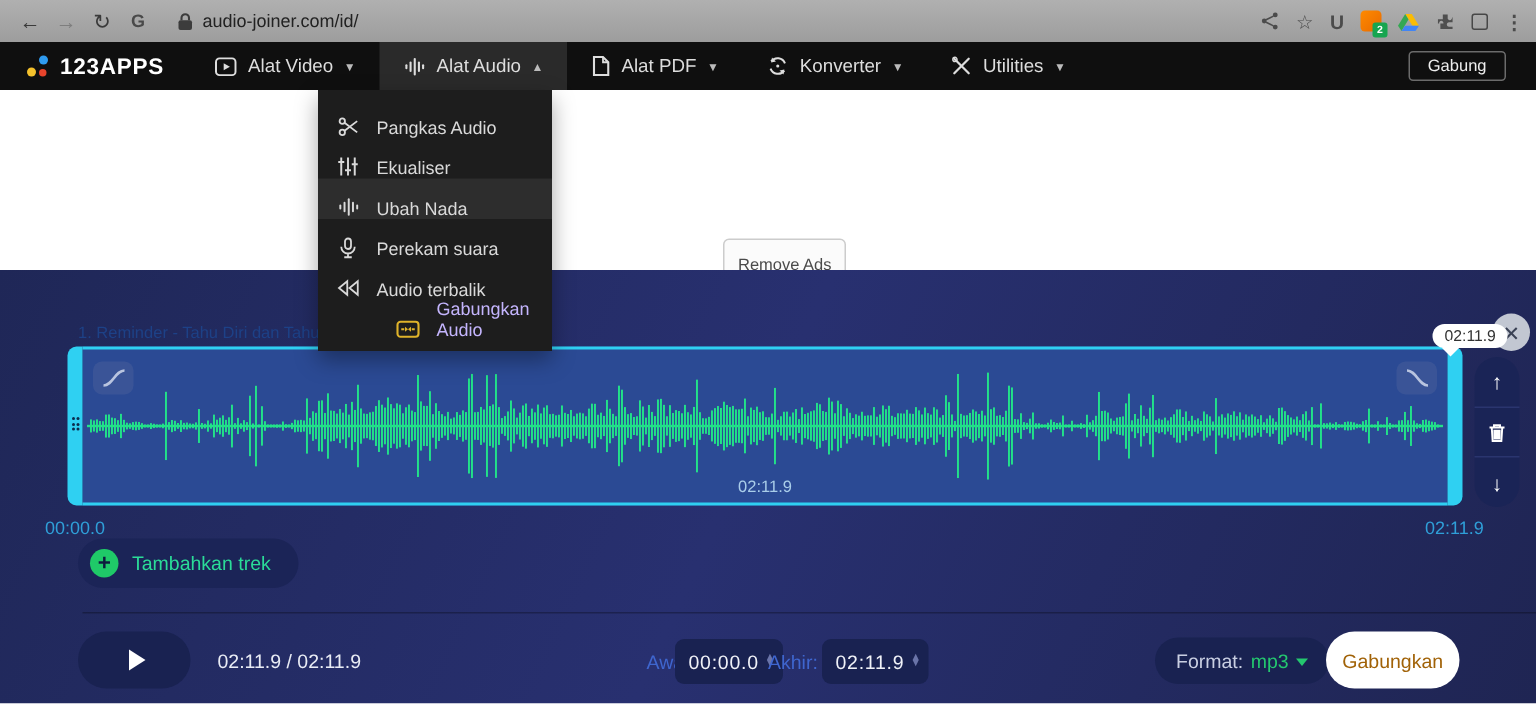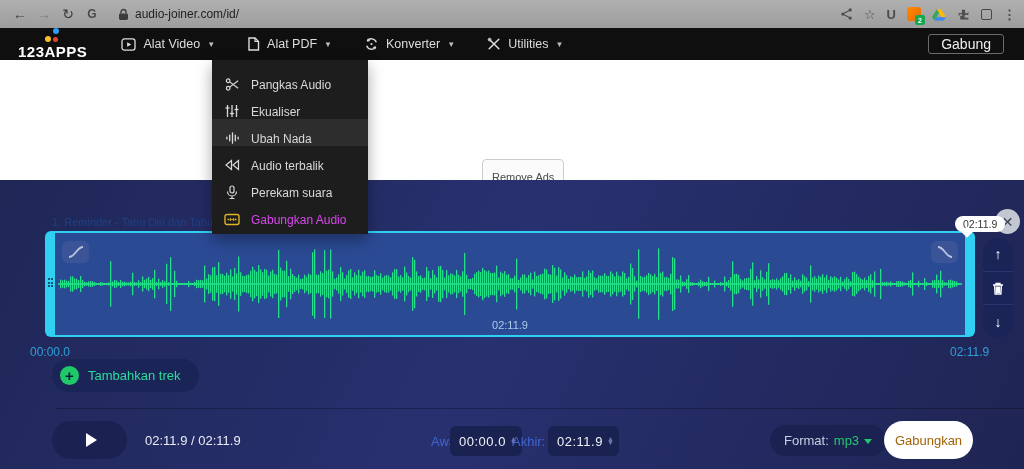--- a/index.html
+++ b/index.html
@@ -18,36 +18,36 @@
   .chrome-right .ico { font-size:13px; color:#4b4b4b; line-height:1; position:relative; }
   .u-ico { color:#e05d00; font-weight:bold; font-size:13px; }
   .ext-ico { width:14px; height:14px; background:linear-gradient(135deg,#ff8a00,#e86a00); border-radius:3px; position:relative; }
   .ext-ico .badge { position:absolute; right:-4px; bottom:-4px; width:10px; height:10px; background:#17a550; border-radius:2px;
                     color:#fff; font-size:7px; font-weight:bold; display:flex; align-items:center; justify-content:center; }
   .sq-ico { width:11px; height:11px; border:1.6px solid #474747; border-radius:2px; }
 
   
   .navbar { position:absolute; left:0; top:28px; width:1024px; height:32px; background:#0f0f0f;
             display:flex; align-items:stretch; color:#e8e8e8; }
-  .logo { display:flex; align-items:center; gap:7px; padding:0 18px 0 18px;flex-direction:column; }
+  .logo { display:flex; align-items:center; gap:7px; padding:0 18px 0 18px; }
   .logo-dots { position:relative; width:15px; height:15px; }
   .logo-dots i { position:absolute; border-radius:50%; }
   .logo-text { font-weight:bold; font-size:15px; letter-spacing:.5px; color:#fff; }
   .nav-item { display:flex; align-items:center; gap:7px; padding:0 16px; font-size:12.5px; color:#ddd; cursor:pointer; }
   .nav-item.active { background:#2a2a2a; }
   .caret { font-size:8px; color:#bbb; }
   .gabung-btn { position:absolute; right:20px; top:6px; height:20px; padding:0 12px; border:1px solid #6b6b6b;
-                border-radius:3px; color:#eee; font-size:14px; display:flex; align-items:center; background:transparent; cursor:pointer; }
+                border-radius:3px; color:#eee; font-size:11px; display:flex; align-items:center; background:transparent; cursor:pointer; }
 
   
   .menu { position:absolute; left:212px; top:60px; width:156px; background:#1d1d1d; z-index:40;
           padding:5px 0 7px 0; box-shadow:0 6px 14px rgba(0,0,0,.35); }
   .menu-item { height:27px; display:flex; align-items:flex-end; gap:11px; padding:0 12px; font-size:12px; color:#d9d9d9; cursor:pointer; }
   .menu-item.highlighted { background:#2d2d2d; }
-  .menu-item.gold { color:#d946ef; }
+  .menu-item.gold { color:#c4b5fd;margin-left:40px; }
   .mi-icon { width:16px; height:16px; flex:0 0 16px; display:flex; align-items:center; justify-content:center; }
 
   
   .panel { position:absolute; left:0; top:180px; width:1024px; height:289px;
            background:linear-gradient(115deg,#1f2757 0%, #283070 48%, #1f2553 100%); }
   .track-title { position:absolute; left:52px; top:36px; font-size:11px; color:#1d4187; }
   .wavebox { position:absolute; left:45px; top:51px; width:930px; height:106px; }
   .handle { position:absolute; top:0; width:10px; height:106px; background:#2fd0f2; cursor:ew-resize; }
   .handle.left { left:0; border-radius:6px 0 0 6px; }
   .handle.right { right:0; border-radius:0 6px 6px 0; }
@@ -148,20 +148,33 @@
     </span>
     <span class="logo-text">123APPS</span>
   </div>
   <div class="nav-item">
     <svg width="15" height="13" viewBox="0 0 16 14">
       <rect x="1" y="1" width="14" height="12" rx="2.5" fill="none" stroke="#ddd" stroke-width="1.4"></rect>
       <polygon points="6.5,4.5 11,7 6.5,9.5" fill="#ddd"></polygon>
     </svg>
     <span>Alat Video</span>
     <span class="caret">▼</span>
+  </div>
+  <div class="nav-item active">
+    <svg width="15" height="13" viewBox="0 0 16 14">
+      <g stroke="#ddd" stroke-width="1.5" stroke-linecap="round">
+        <line x1="2" y1="6" x2="2" y2="8"></line>
+          <line x1="5" y1="4" x2="5" y2="10"></line>
+          <line x1="8" y1="1.5" x2="8" y2="12.5"></line>
+        <line x1="11" y1="4" x2="11" y2="10"></line>
+          <line x1="14" y1="6" x2="14" y2="8"></line>
+      </g>
+    </svg>
+    <span>Alat Audio</span>
+    <span class="caret">▲</span>
   </div>
   <div class="nav-item">
     <svg width="13" height="14" viewBox="0 0 13 14">
       <path d="M2 1h6l3.5 3.5V13H2z" fill="none" stroke="#ddd" stroke-width="1.4"></path>
       <path d="M8 1v3.5h3.5" fill="none" stroke="#ddd" stroke-width="1.2"></path>
     </svg>
     <span>Alat PDF</span>
     <span class="caret">▼</span>
   </div>
   <div class="nav-item">
@@ -761,34 +774,34 @@
             <line x1="8" y1="1.5" x2="8" y2="12.5"></line>
             <line x1="11" y1="4" x2="11" y2="10"></line>
             <line x1="14" y1="6" x2="14" y2="8"></line>
           </g>
         </svg>
     </span>
     <span>Ubah Nada</span>
   </div>
   <div class="menu-item">
     <span class="mi-icon">
-      <svg width="16" height="12" viewBox="0 0 16 12">
-          <path d="M7.5 1.5L2 6l5.5 4.5zM14.5 1.5L9 6l5.5 4.5z" fill="none" stroke="#d9d9d9" stroke-width="1.2"></path>
-        </svg>
-    </span>
-    <span>Audio terbalik</span>
-  </div>
-  <div class="menu-item">
-    <span class="mi-icon">
       <svg width="12" height="15" viewBox="0 0 12 15">
           <rect x="4" y="1" width="4" height="7" rx="2" fill="none" stroke="#d9d9d9" stroke-width="1.2"></rect>
           <path d="M1.5 6.5a4.5 4.5 0 009 0M6 11v2.5M3.5 13.5h5" fill="none" stroke="#d9d9d9" stroke-width="1.2"></path>
         </svg>
     </span>
     <span>Perekam suara</span>
+  </div>
+  <div class="menu-item">
+    <span class="mi-icon">
+      <svg width="16" height="12" viewBox="0 0 16 12">
+          <path d="M7.5 1.5L2 6l5.5 4.5zM14.5 1.5L9 6l5.5 4.5z" fill="none" stroke="#d9d9d9" stroke-width="1.2"></path>
+        </svg>
+    </span>
+    <span>Audio terbalik</span>
   </div>
   <div class="menu-item gold">
     <span class="mi-icon">
       <svg width="16" height="13" viewBox="0 0 16 13">
           <rect x="1" y="1.5" width="14" height="10" rx="2" fill="none" stroke="#dfb32a" stroke-width="1.4"></rect>
           <path d="M3.5 6.5h2M10.5 6.5h2" stroke="#dfb32a" stroke-width="1.4"></path>
           <polygon points="6,4.8 8,6.5 6,8.2" fill="#dfb32a"></polygon>
           <polygon points="10,4.8 8,6.5 10,8.2" fill="#dfb32a"></polygon>
         </svg>
     </span>

